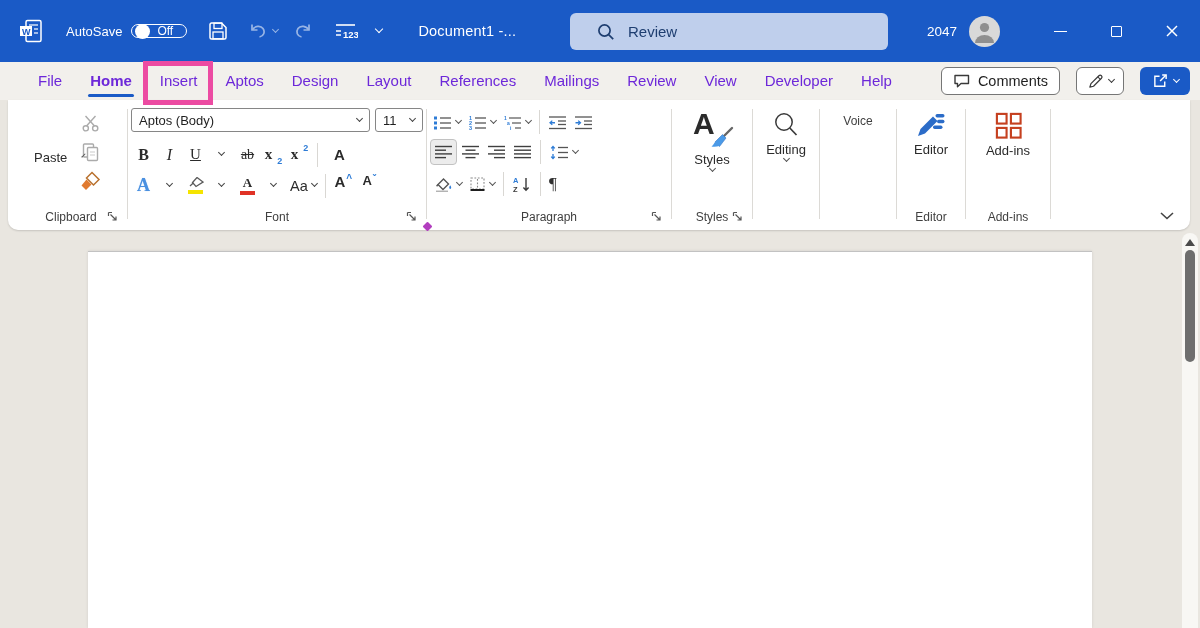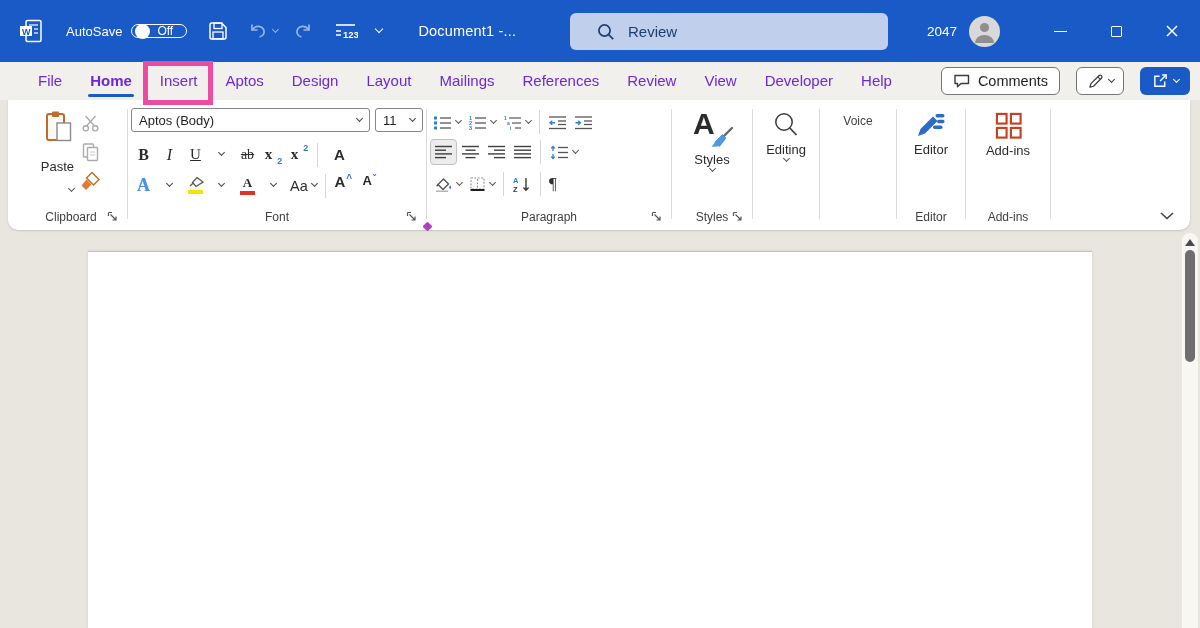--- a/index.html
+++ b/index.html
@@ -44,21 +44,21 @@
   
   .ribbon { position:absolute; left:8px; top:100px; width:1182px; height:130px; background:#fff; border-radius:0 0 10px 10px; box-shadow:0 1px 2px rgba(0,0,0,.15); display:flex; padding:0 4px 0 10px; }
   .rgroup { position:relative; display:flex; flex-direction:column; padding-top:8px; }
   .rbody { flex:1; display:flex; }
   .rfoot { height:26px; display:flex; align-items:center; justify-content:center; font-size:12px; color:#3f3f3f; }
   .vsep { width:1px; background:#dcdad6; margin:9px 3px 11px; }
   .launcher { position:absolute; right:5px; bottom:7px; width:12px; height:12px; cursor:pointer; }
 
   
   .g-clipboard { width:106px; }
-  .paste-btn { width:56px; display:flex; flex-direction:column; align-items:flex-end; gap:16px; padding-top:2px; cursor:pointer; color:#555; }
+  .paste-btn { width:56px; display:flex; flex-direction:row; align-items:center; gap:16px; padding-top:2px; cursor:pointer; color:#555; }
   .paste-label { font-size:13px; color:#2b2b2b; }
   .clip-col { display:flex; flex-direction:column; gap:7px; margin-left:4px; padding-top:4px; }
   .clip-col .icon-btn { width:24px; height:22px; display:flex; align-items:center; justify-content:center; cursor:pointer; }
 
   
   .g-font { width:292px; }
   .f-col { display:flex; flex-direction:column; width:100%; }
   .combo-row { display:flex; gap:5px; margin-bottom:7px; }
   .combo { height:24px; border:1px solid #868686; border-radius:3px; background:#fff; display:flex; align-items:center; justify-content:space-between; padding:0 7px; font-size:13px; color:#1f1f1f; cursor:pointer; }
   .combo .chev { color:#444; }
@@ -204,22 +204,22 @@
 </div>
 
 <div class="tabrow">
   <div class="tabs">
     <span class="tab">File</span>
     <span class="tab active">Home</span>
     <span class="tab">Insert</span>
     <span class="tab">Aptos</span>
     <span class="tab">Design</span>
     <span class="tab">Layout</span>
+    <span class="tab">References</span>
     <span class="tab">Mailings</span>
-    <span class="tab">References</span>
     <span class="tab">Review</span>
     <span class="tab">View</span>
     <span class="tab">Developer</span>
     <span class="tab">Help</span>
   </div>
   <div class="annotation"></div>
   <div class="tab-actions">
     <span class="btn-comments">
       <svg width="18" height="16" viewBox="0 0 18 16">
         <path d="M2 2.5 H15.5 V10.5 H8 L4.5 13.7 V10.5 H2 Z" fill="none" stroke="#3a3a3a" stroke-width="1.4" stroke-linejoin="round"></path>

